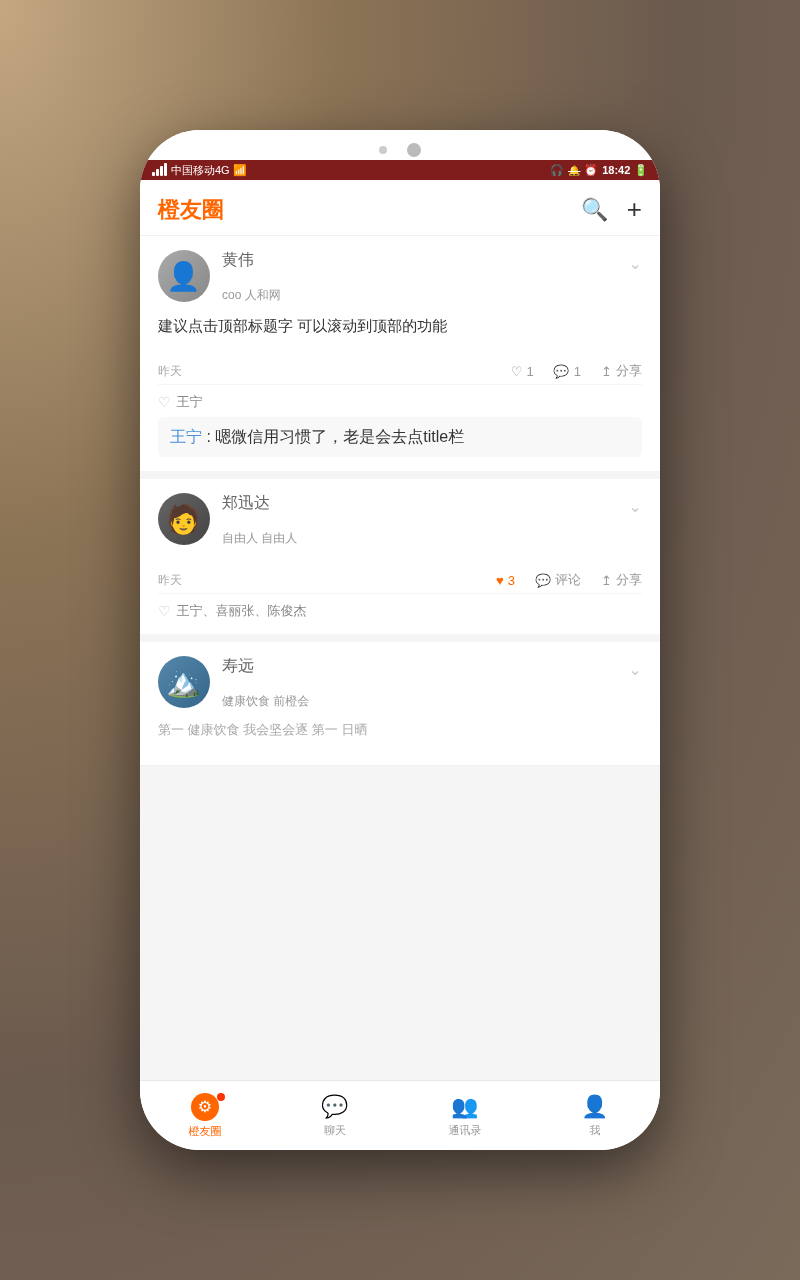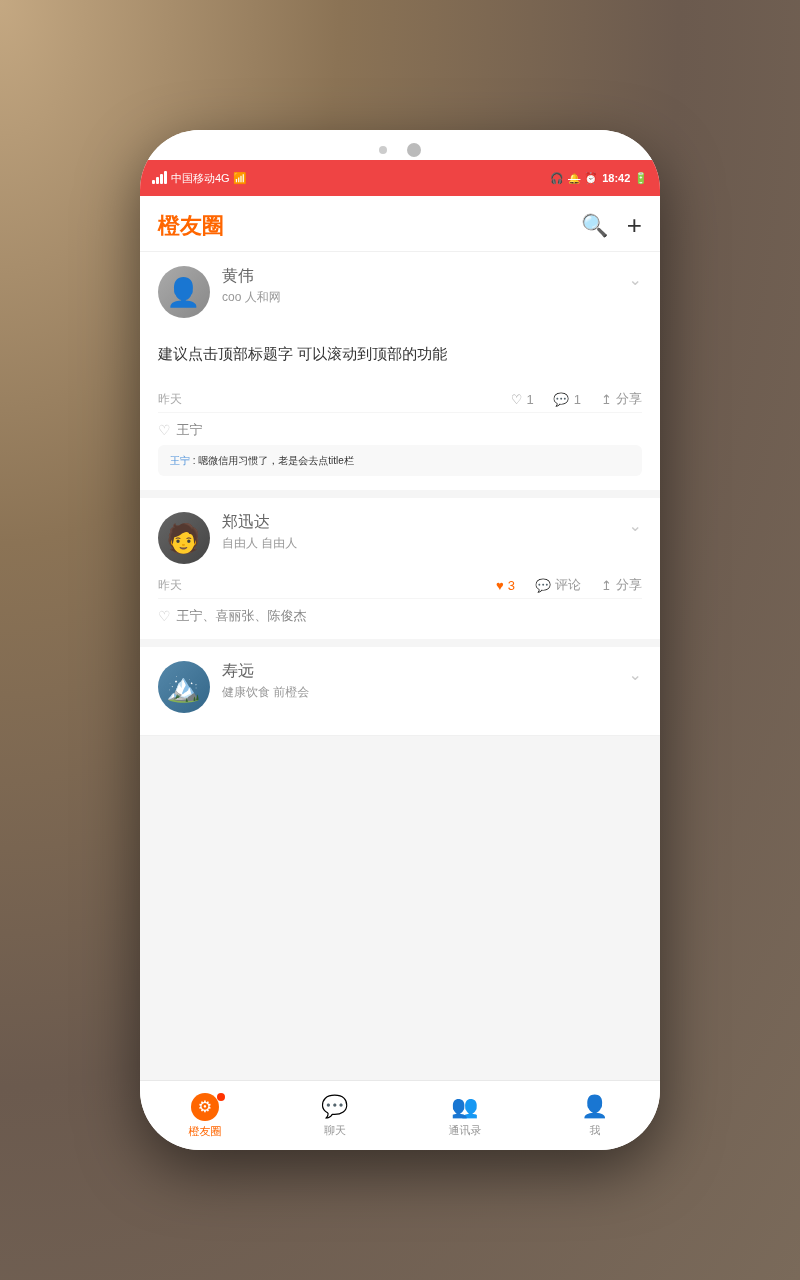--- a/index.html
+++ b/index.html
@@ -45,22 +45,22 @@
     }
 
     .phone-dot-center {
       width: 14px;
       height: 14px;
       background: #bbb;
       border-radius: 50%;
     }
 
     .status-bar {
-      background: #ef4444;
-      height: 36px;
+      background: #7f1d1d;
+      height: 20px;
       display: flex;
       align-items: center;
       justify-content: space-between;
       padding: 0 12px;
       color: #fff;
       font-size: 12px;
     }
 
     .status-left {
       display: flex;
@@ -162,21 +162,21 @@
       background: linear-gradient(135deg, #666, #444);
     }
 
     .avatar-3 {
       background: linear-gradient(135deg, #5588aa, #336688);
     }
 
     .user-meta {
       display: flex;
       flex-direction: column;
-      gap: 2px;
+      gap: 16px;
     }
 
     .user-name {
       color: #666;
       font-size: 16px;
       font-weight: 500;
     }
 
     .user-title {
       color: #999;
@@ -186,28 +186,28 @@
     .chevron-down {
       color: #ccc;
       font-size: 16px;
       margin-top: 4px;
     }
 
     .post-content {
       font-size: 15px;
       color: #333;
       line-height: 1.6;
-      margin: 24px 0;
+      margin: 10px 0;
     }
 
     .post-footer {
       display: flex;
       align-items: center;
       gap: 20px;
-      margin-top: 12px;
+      margin-top: 24px;
     }
 
     .post-time {
       color: #aaa;
       font-size: 12px;
       flex: 1;
     }
 
     .action-item {
       display: flex;
@@ -241,21 +241,21 @@
     }
 
     .comments-section {
       background: #f8f8f8;
       border-radius: 6px;
       padding: 8px 12px;
       margin-top: 6px;
     }
 
     .comment-item {
-      font-size: 10px;
+      font-size: 16px;
       color: #333;
       line-height: 1.5;
     }
 
     .comment-user {
       color: #4a90d9;
       font-weight: 500;
     }
 
     .bottom-nav {
@@ -455,20 +455,21 @@
             <div class="avatar-person">🏔️</div>
           </div>
           <div class="user-meta">
             <span class="user-name">寿远</span>
             <span class="user-title">健康饮食 前橙会</span>
           </div>
         </div>
         <span class="chevron-down">⌄</span>
       </div>
 
+      <div class="post-content" style="color:#aaa;font-size:13px;">第一  健康饮食  我会坚会逐  第一  日晒</div>
     </div>
 
   </div>
 
   <div class="bottom-nav">
 
     <div class="nav-item">
       <div class="nav-badge"></div>
       <div class="icon-orange-circle">
         <span>⚙</span>

